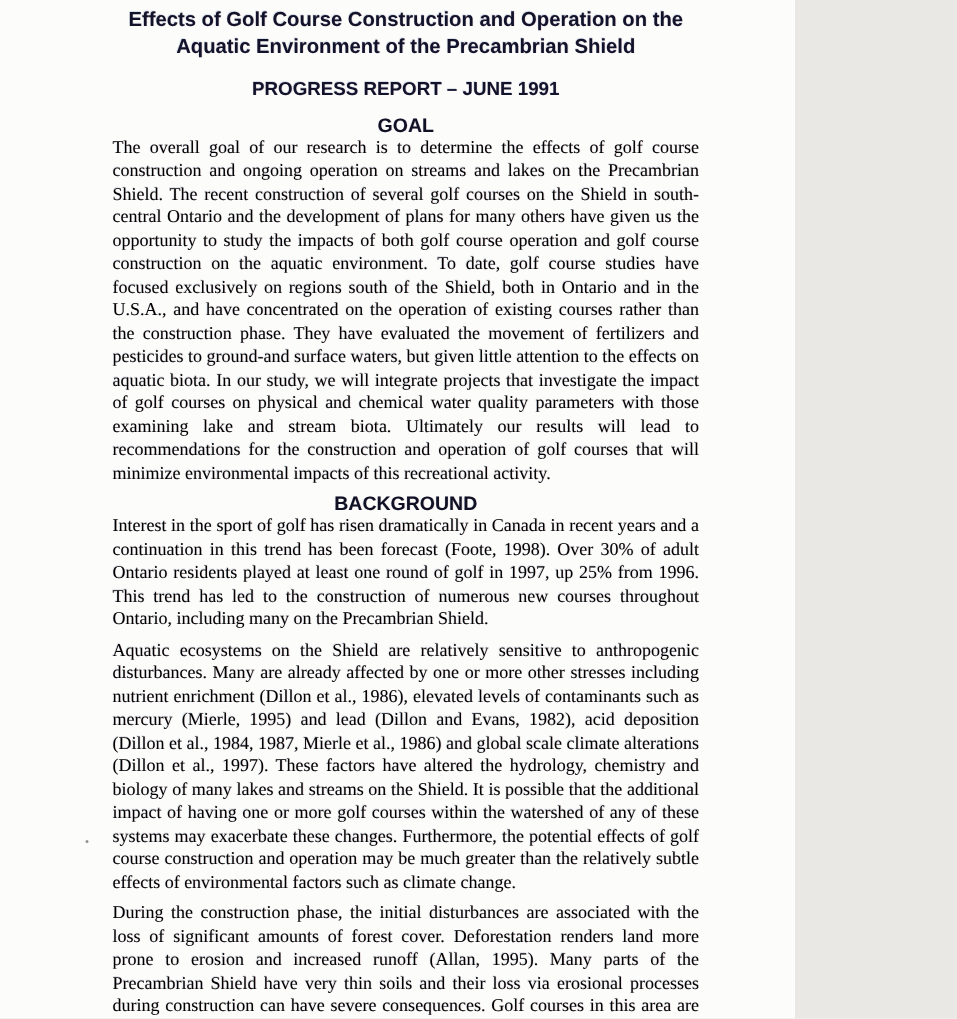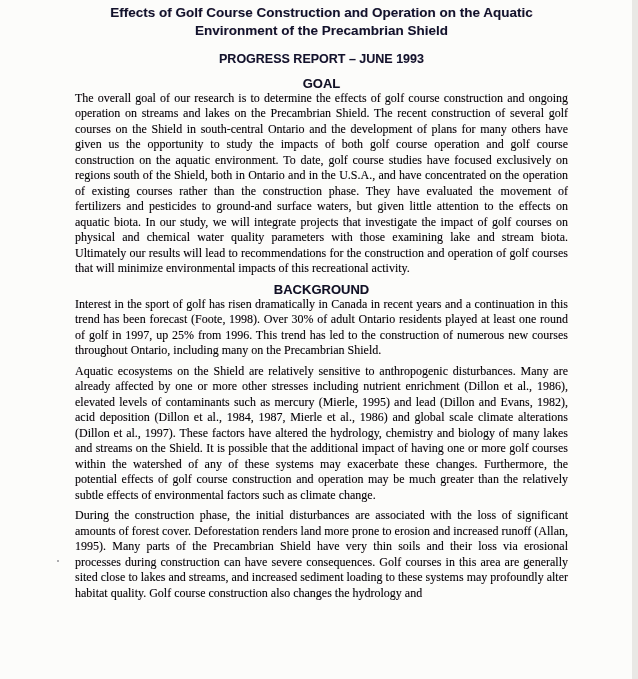--- a/index.html
+++ b/index.html
@@ -3,21 +3,21 @@
 <meta charset="utf-8">
 <style>
   html, body {
     margin: 0;
     padding: 0;
     background: #e9e8e5;
   }
   .page {
     position: relative;
     box-sizing: border-box;
-    width: 632px;
+    width: 530px;
     height: 679px;
     margin: 0;
     background: #fcfcfa;
     padding: 4px 64px 0 75px;
     overflow: hidden;
     
     text-shadow: 0.4px 0.2px 0 rgba(150, 30, 60, 0.16),
                 -0.4px -0.2px 0 rgba(30, 80, 150, 0.16);
   }
   .title {
@@ -70,21 +70,21 @@
   }
 </style>
 </head>
 <body>
 
 <div class="page">
 
   <h1 class="title">Effects of Golf Course Construction and Operation on the Aquatic Environment of the Precambrian Shield</h1>
 
   <div>
-    <div class="sub">PROGRESS REPORT – JUNE 1993</div>
+    <div class="sub">PROGRESS REPORT – JUNE 1991</div>
   </div>
 
   <section>
     <h2 class="heading goal-gap">GOAL</h2>
     <p class="body-par">The overall goal of our research is to determine the effects of golf course construction and ongoing operation on streams and lakes on the Precambrian Shield. The recent construction of several golf courses on the Shield in south-central Ontario and the development of plans for many others have given us the opportunity to study the impacts of both golf course operation and golf course construction on the aquatic environment. To date, golf course studies have focused exclusively on regions south of the Shield, both in Ontario and in the U.S.A., and have concentrated on the operation of existing courses rather than the construction phase. They have evaluated the movement of fertilizers and pesticides to ground-and surface waters, but given little attention to the effects on aquatic biota. In our study, we will integrate projects that investigate the impact of golf courses on physical and chemical water quality parameters with those examining lake and stream biota. Ultimately our results will lead to recommendations for the construction and operation of golf courses that will minimize environmental impacts of this recreational activity.</p>
   </section>
 
   <section>
     <h2 class="heading">BACKGROUND</h2>
     <p class="body-par">Interest in the sport of golf has risen dramatically in Canada in recent years and a continuation in this trend has been forecast (Foote, 1998). Over 30% of adult Ontario residents played at least one round of golf in 1997, up 25% from 1996. This trend has led to the construction of numerous new courses throughout Ontario, including many on the Precambrian Shield.</p>

